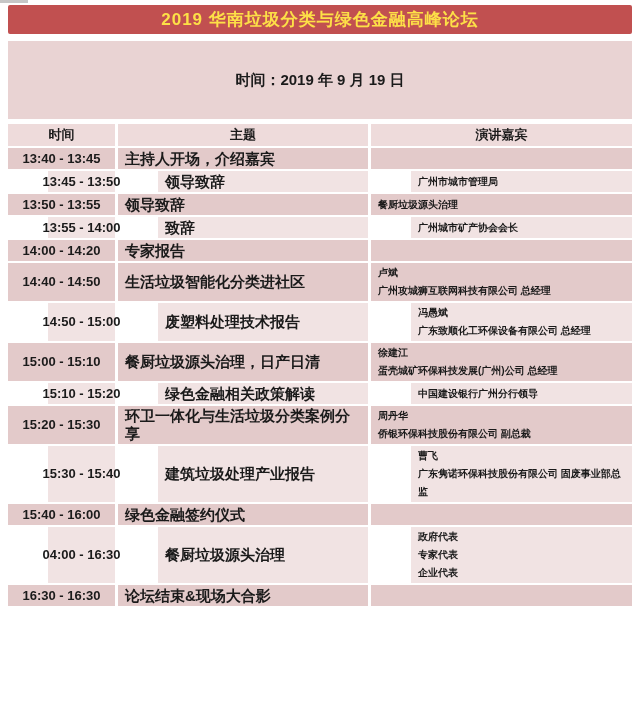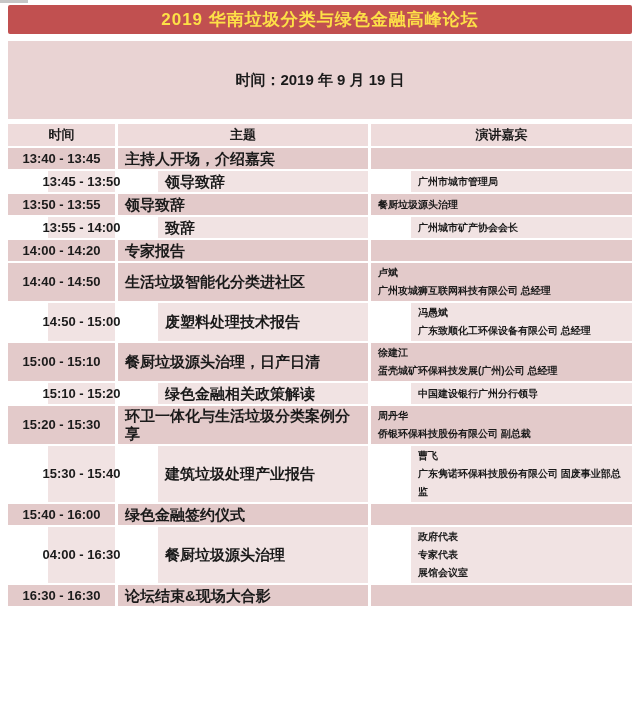--- a/index.html
+++ b/index.html
@@ -200,21 +200,21 @@
     <div class="cell c-topic">绿色金融签约仪式</div>
     <div class="cell c-speaker"></div>
   </div>
 
   <div class="t-row light">
     <div class="cell c-time">04:00 - 16:30</div>
     <div class="cell c-topic">餐厨垃圾源头治理</div>
     <div class="cell c-speaker">
           <div>政府代表</div>
           <div>专家代表</div>
-          <div>展馆会议室</div>
+          <div>企业代表</div>
         </div>
   </div>
 
   <div class="t-row dark">
     <div class="cell c-time">16:30 - 16:30</div>
     <div class="cell c-topic">论坛结束&amp;现场大合影</div>
     <div class="cell c-speaker"></div>
   </div>
 </div>
 

